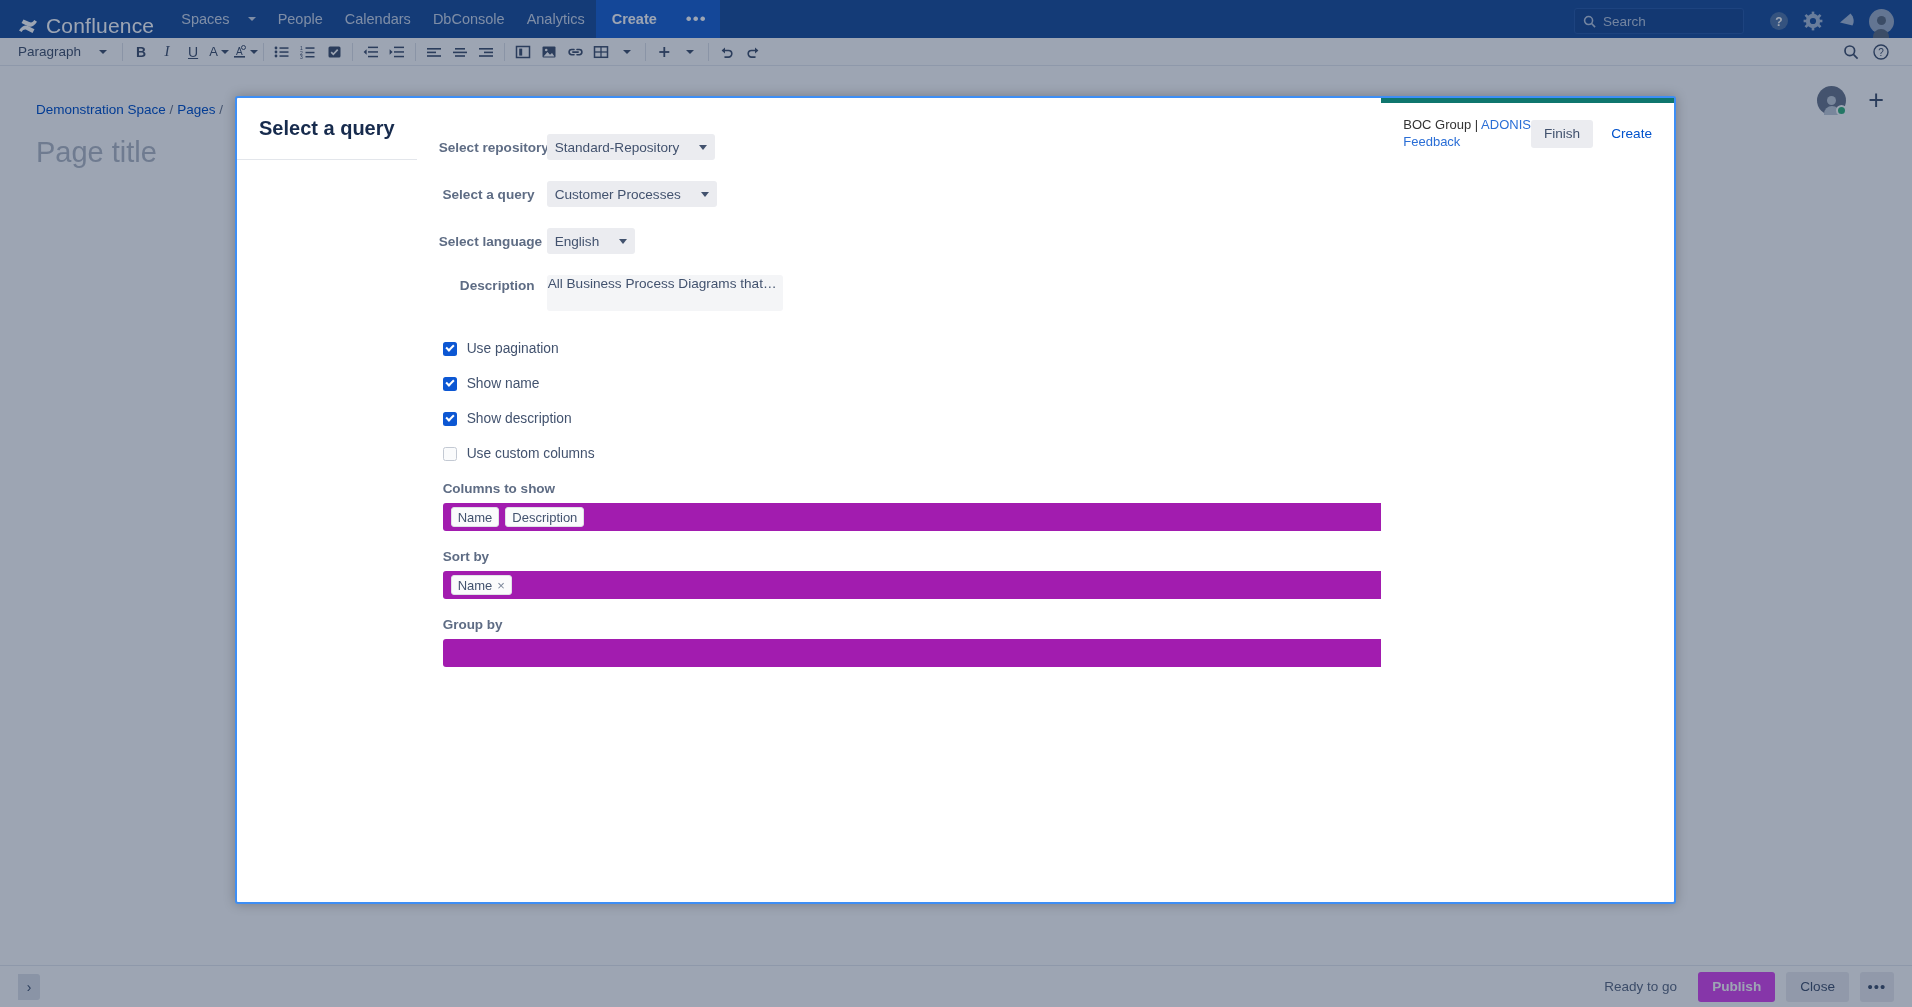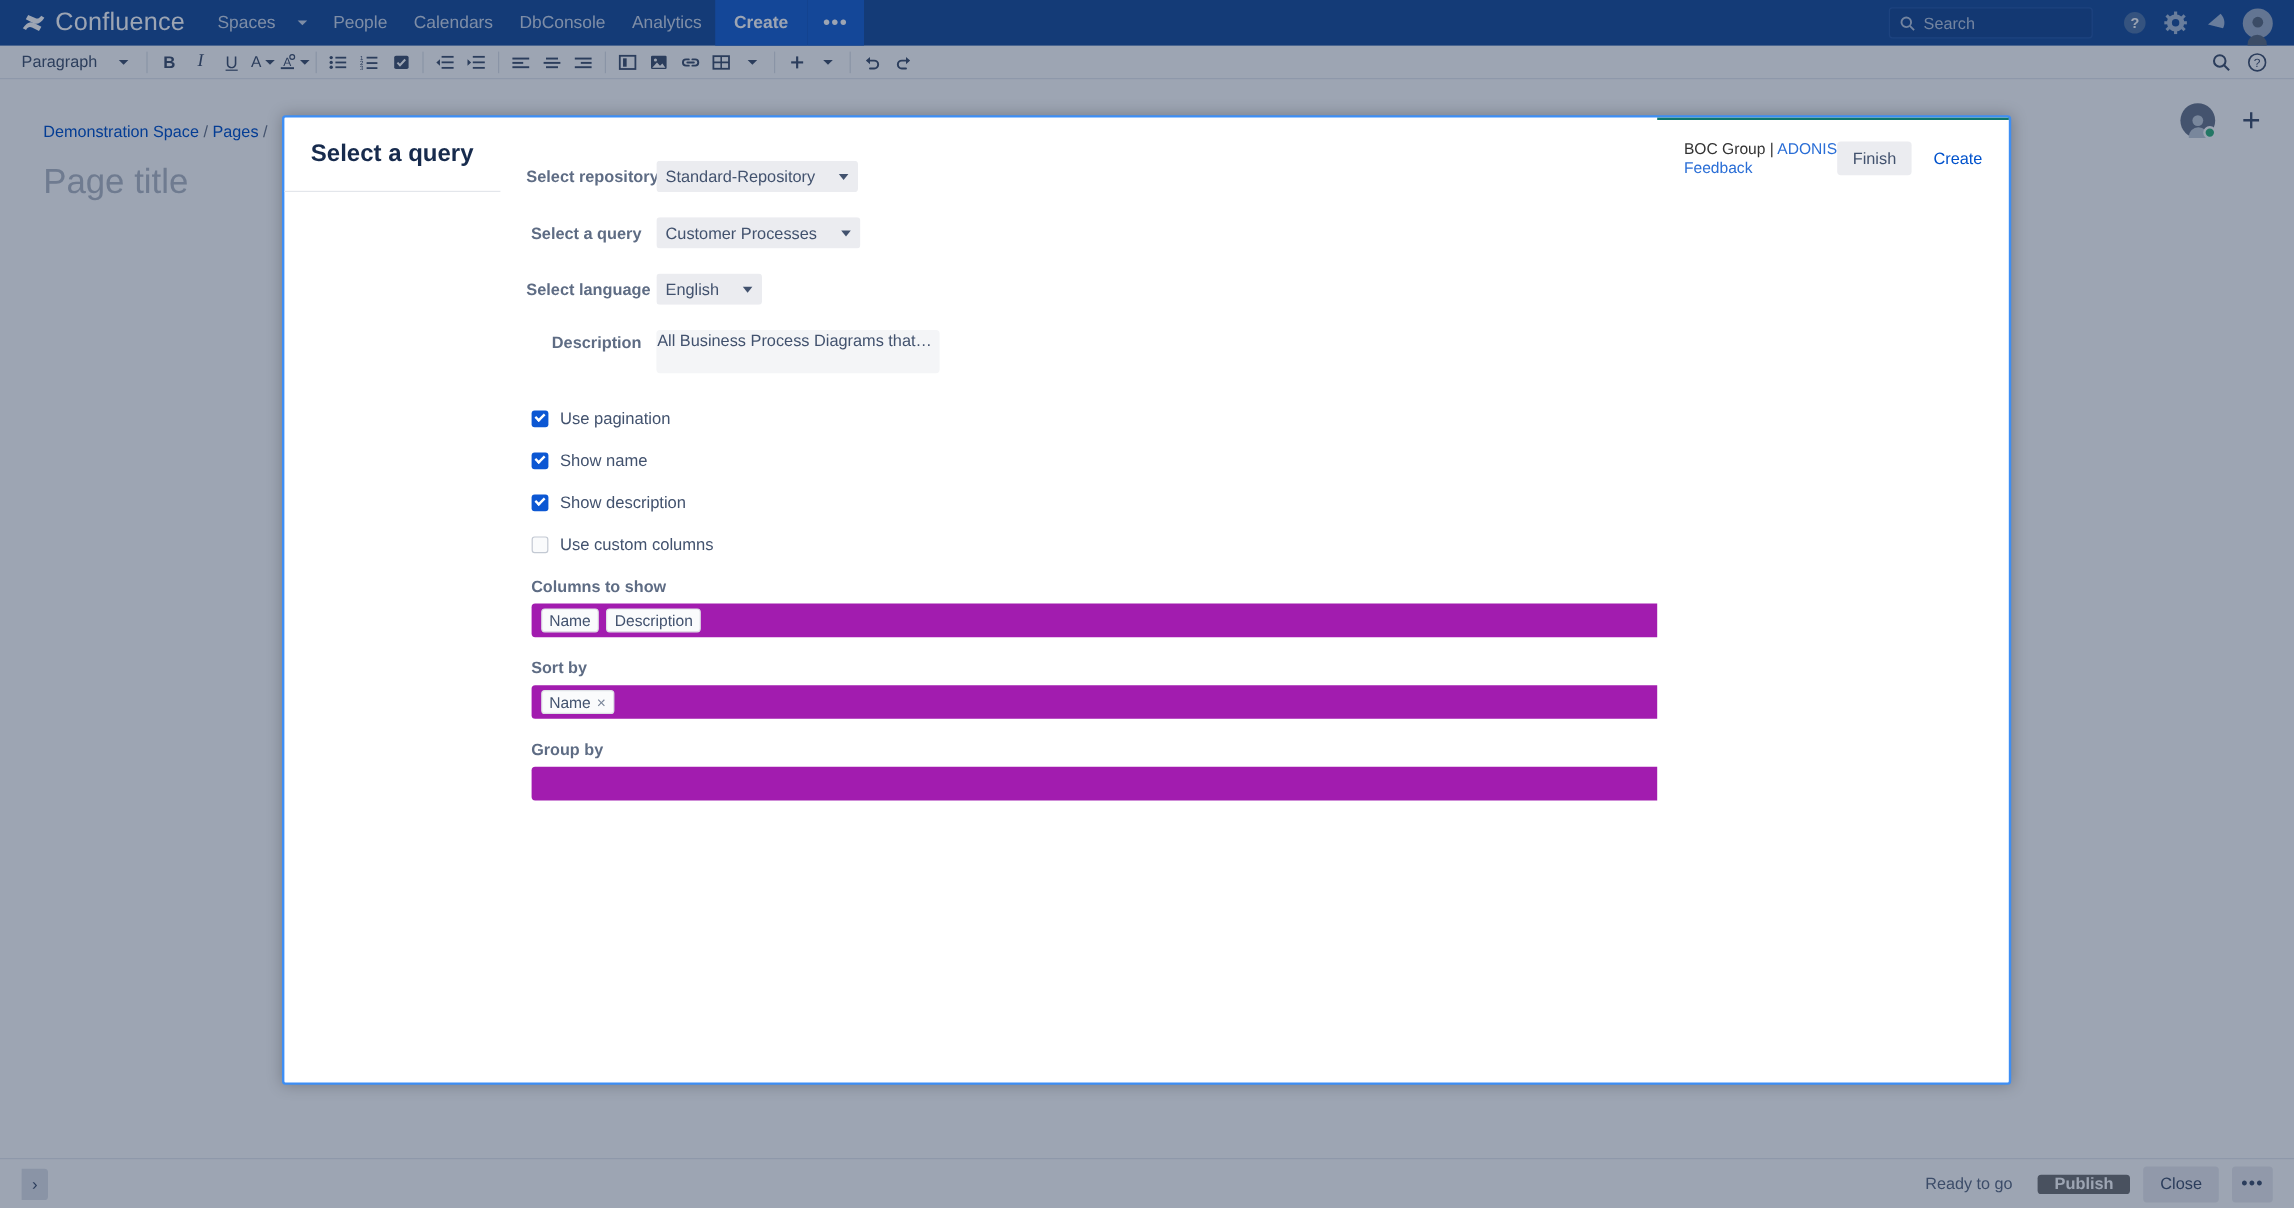--- a/index.html
+++ b/index.html
@@ -7,21 +7,21 @@
     margin: 0; padding: 0;
     width: 1912px; height: 1007px;
     overflow: hidden;
     font-family: "Liberation Sans", sans-serif;
   }
   body { background: #fff; position: relative; }
 
   
   .topnav {
     position: absolute; top: 0; left: 0; width: 1912px; height: 38px;
-    background: #1b4f9c; display: flex; align-items: center;
+    background: #1b4f9c; display: flex; align-items: flex-end;
     color: #fff; z-index: 40;
   }
   .brand { display: flex; align-items: center; gap: 8px; padding: 0 16px 0 18px; }
   .brand-mark { width: 20px; height: 18px; position: relative; display:inline-block; }
   .brand-text { font-size: 21px; letter-spacing: .2px; color:#fff; font-weight: 400;}
   .navlinks { display: flex; align-items: center; height: 38px; }
   .navlink {
     color: #ccd8ea; font-size: 14.5px; padding: 0 11px; height: 38px;
     display: flex; align-items: center; gap: 18px; cursor: pointer;
   }
@@ -94,21 +94,21 @@
     background:#fff; border: 2px solid #3d8ef5; border-radius: 3px;
     box-shadow: 0 0 12px rgba(0,0,0,.25); z-index: 60; display:flex; flex-direction:row;
   }
   .modal-header {
     height: 62px; border-bottom: 1px solid #e3e6eb; padding: 0 22px;
     display:flex; align-items:center;
   }
   .modal-title { font-size: 20px; color:#172b4d; font-weight: 600; }
   .modal-body { flex:1; padding: 36px 22px 0 22px; overflow:hidden; position:relative; }
   .modal-footer {
-    height: 66px; border-top: 2px solid #0f766e; padding: 0 22px;
+    height: 66px; border-top: 5px solid #0f766e; padding: 0 22px;
     display:flex; align-items:center;
   }
 
   
   .frow { display:flex; align-items:center; margin-bottom: 21px; }
   .flabel {
     width: 108px; text-align:right; font-size:13.6px; color:#5e6c84; font-weight:700;
     padding-right: 12px; white-space:nowrap;
   }
   .fsel {
@@ -169,22 +169,22 @@
     position:absolute; bottom:0; left:0; width:1912px; height:42px;
     background:#fff; border-top:1px solid #e6eaf0; display:flex; align-items:center;
     padding: 0 18px; z-index:30;
   }
   .expand-tab {
     width: 22px; height: 26px; background:#dfe3ea; border-radius:0 3px 3px 0;
     display:flex;align-items:center;justify-content:center; color:#42526e; font-size:14px; cursor:pointer;
   }
   .bb-right { margin-left:auto; display:flex; align-items:center; gap:11px; }
   .bb-status { font-size:13.5px; color:#5e6c84; margin-right:10px; }
-  .btn-publish { background:#737373; color:#fff; font-weight:bold; font-size:13.6px;
-    border:none; border-radius:3px; height:16px; padding:0 14px; cursor:pointer; }
+  .btn-publish { background:#d946ef; color:#fff; font-weight:bold; font-size:13.6px;
+    border:none; border-radius:3px; height:30px; padding:0 14px; cursor:pointer; }
   .btn-close { background:#ebecf0; color:#42526e; font-size:13.6px; border:none;
     border-radius:3px; height:30px; padding:0 14px; cursor:pointer; }
   .btn-dots { background:#ebecf0; color:#42526e; font-size:15px; border:none;
     border-radius:3px; height:30px; width:34px; cursor:pointer; letter-spacing:1px;}
   svg { display:block; }
 </style>
 </head>
 <body>
 
 <div class="topnav">

